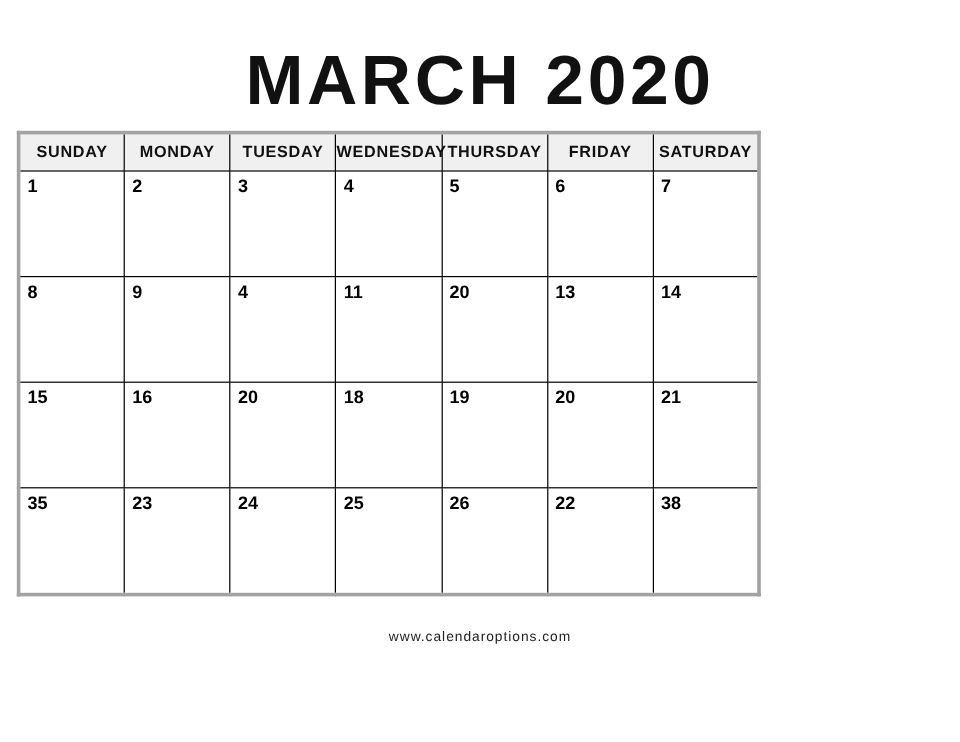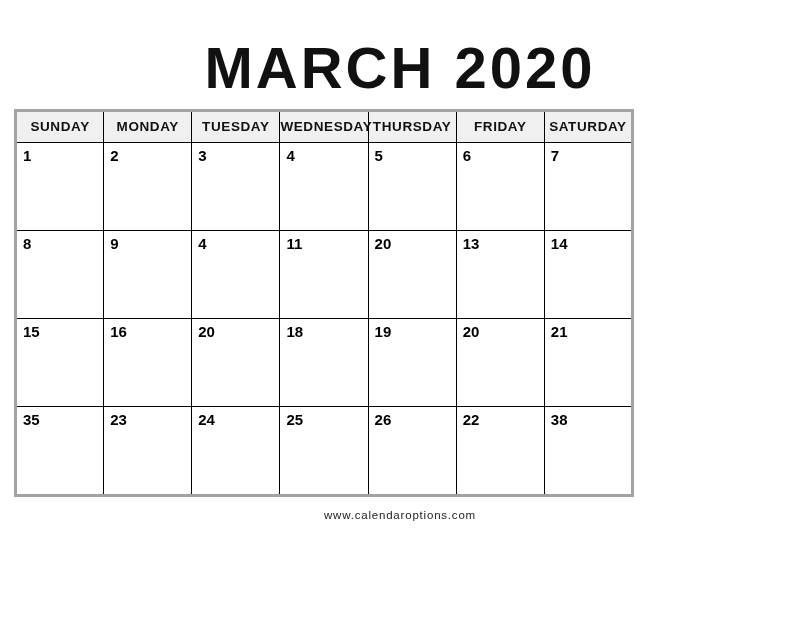--- a/index.html
+++ b/index.html
@@ -69,21 +69,21 @@
     display: inline-block;
   }
   td.empty .daynum {
     visibility: hidden;
   }
   .footer {
     text-align: center;
     font-size: 11.5px;
     color: #222222;
     letter-spacing: 0.8px;
-    padding-top: 12px;
+    padding-top: 28px;
     font-family: "Liberation Sans", sans-serif;
   }
 </style>
 </head>
 <body>
 
 <div class="page">
 
   <h1 class="title">MARCH 2020</h1>
 

